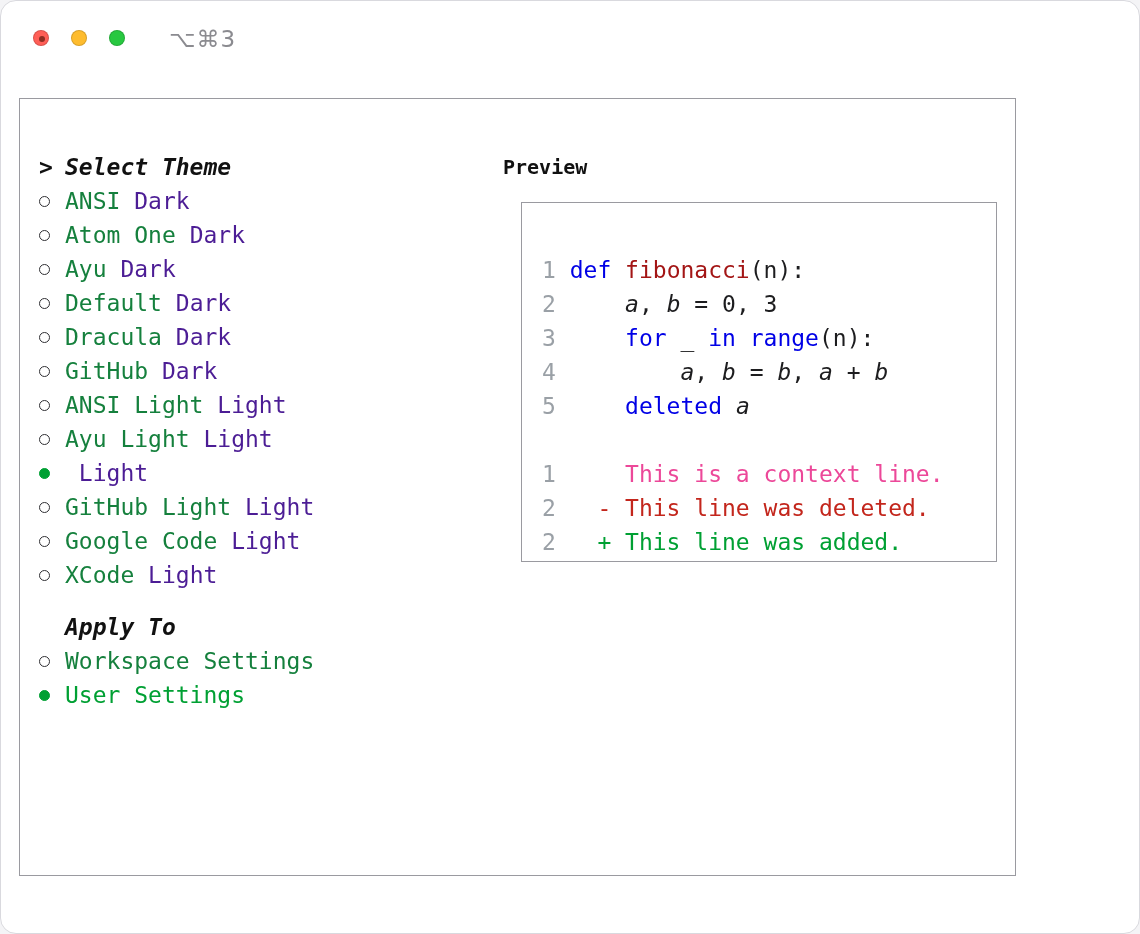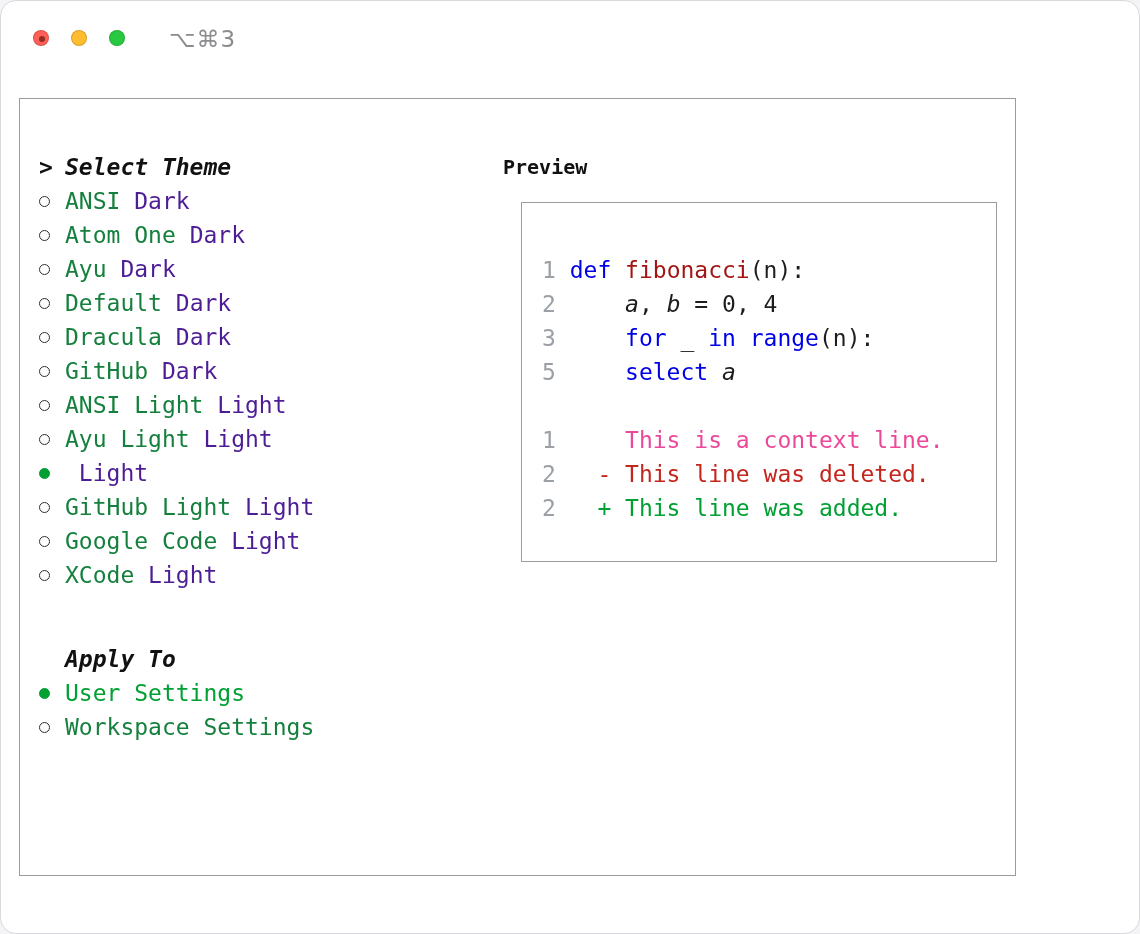--- a/index.html
+++ b/index.html
@@ -25,21 +25,21 @@
   .left-col { position: absolute; left: 19px; top: 51px; font-size: 23px; line-height: 34px; color: #1d1d1f; }
   .row { display: flex; align-items: center; height: 34px; white-space: pre; }
   .gutter { display: inline-flex; width: 26px; align-items: center; flex: none; }
   .prompt { font-weight: bold; color: #111; }
   .htext { font-weight: bold; color: #111; font-style: italic; }
   .circle { width: 11px; height: 11px; border-radius: 50%; border: 1.5px solid #2f2f33; background: transparent; }
   .row.selected .circle { background: var(--accent-green, #00A033); border-color: var(--accent-green, #00A033); }
   .iname { color: #15803d; }
   .row.selected .iname { color: var(--accent-green, #00A033); }
   .variant { color: #4c1d95; }
-  .apply-header { margin-top: 50px; align-items: center; }
+  .apply-header { margin-top: 18px; align-items: center; }
   .hint { margin-top: 34px; color: #ababaf; width: 30ch; line-height: 34px; white-space: normal; }
   
   .preview-title { position: absolute; left: 483px; top: 51px; font-size: 20px; line-height: 34px; font-weight: bold; color: #111; }
   .preview-box {
     position: absolute; left: 491px; top: 103px; width: 476px; height: 360px;
     border: 1px solid #9a9aa0; background: #ffffff;
     padding: 50px 0 0 20px; overflow: hidden; margin-left: 10px;
   }
   .code-line { height: 34px; line-height: 34px; font-size: 23px; white-space: pre; color: #1d1d1f; }
   .lnum { display: inline-block; width: 1ch; margin-right: 1ch; color: #9aa0a6; }
@@ -86,34 +86,35 @@
           <div class="row"><span class="gutter"><span class="circle"></span></span><span class="iname">Google Code</span><span class="variant"> Light</span></div>
           <div class="row"><span class="gutter"><span class="circle"></span></span><span class="iname">XCode</span><span class="variant"> Light</span></div>
         </div>
 
       <div class="row apply-header">
         <span class="gutter"></span>
         <span class="htext">Apply To</span>
       </div>
 
       <div id="apply-list">
+          <div class="row"><span class="gutter"><span class="circle"></span></span><span class="iname">Workspace Settings</span></div>
           <div class="row selected"><span class="gutter"><span class="circle"></span></span><span class="iname">User Settings</span></div>
-          <div class="row"><span class="gutter"><span class="circle"></span></span><span class="iname">Workspace Settings</span></div>
         </div>
 
     </div>
 
     <div class="preview-title">Preview</div>
 
     <div class="preview-box">
       <div id="code-block">
           <div class="code-line"><span class="lnum">1</span><span class="codetxt"><span class="kw">def</span><span> </span><span class="fn">fibonacci</span><span>(n):</span></span></div>
-          <div class="code-line"><span class="lnum">2</span><span class="codetxt"><span>    </span><span class="it">a</span><span>, </span><span class="it">b</span><span> = 0, 4</span></span></div>
+          <div class="code-line"><span class="lnum">2</span><span class="codetxt"><span>    </span><span class="it">a</span><span>, </span><span class="it">b</span><span> = 0, 3</span></span></div>
           <div class="code-line"><span class="lnum">3</span><span class="codetxt"><span>    </span><span class="kw">for</span><span> _ </span><span class="kw">in</span><span> </span><span class="kw">range</span><span>(n):</span></span></div>
-          <div class="code-line"><span class="lnum">5</span><span class="codetxt"><span>    </span><span class="kw">select</span><span> </span><span class="it">a</span></span></div>
+          <div class="code-line"><span class="lnum">4</span><span class="codetxt"><span>        </span><span class="it">a</span><span>, </span><span class="it">b</span><span> = </span><span class="it">b</span><span>, </span><span class="it">a</span><span> + </span><span class="it">b</span></span></div>
+          <div class="code-line"><span class="lnum">5</span><span class="codetxt"><span>    </span><span class="kw">deleted</span><span> </span><span class="it">a</span></span></div>
         </div>
       <div id="diff-block">
           <div class="code-line"><span class="lnum">1</span><span class="codetxt"><span class="ctx">    This is a context line.</span></span></div>
           <div class="code-line"><span class="lnum">2</span><span class="codetxt"><span class="del">  - This line was deleted.</span></span></div>
           <div class="code-line"><span class="lnum">2</span><span class="codetxt"><span class="add">  + This line was added.</span></span></div>
         </div>
     </div>
 
   </div>
 </div>

